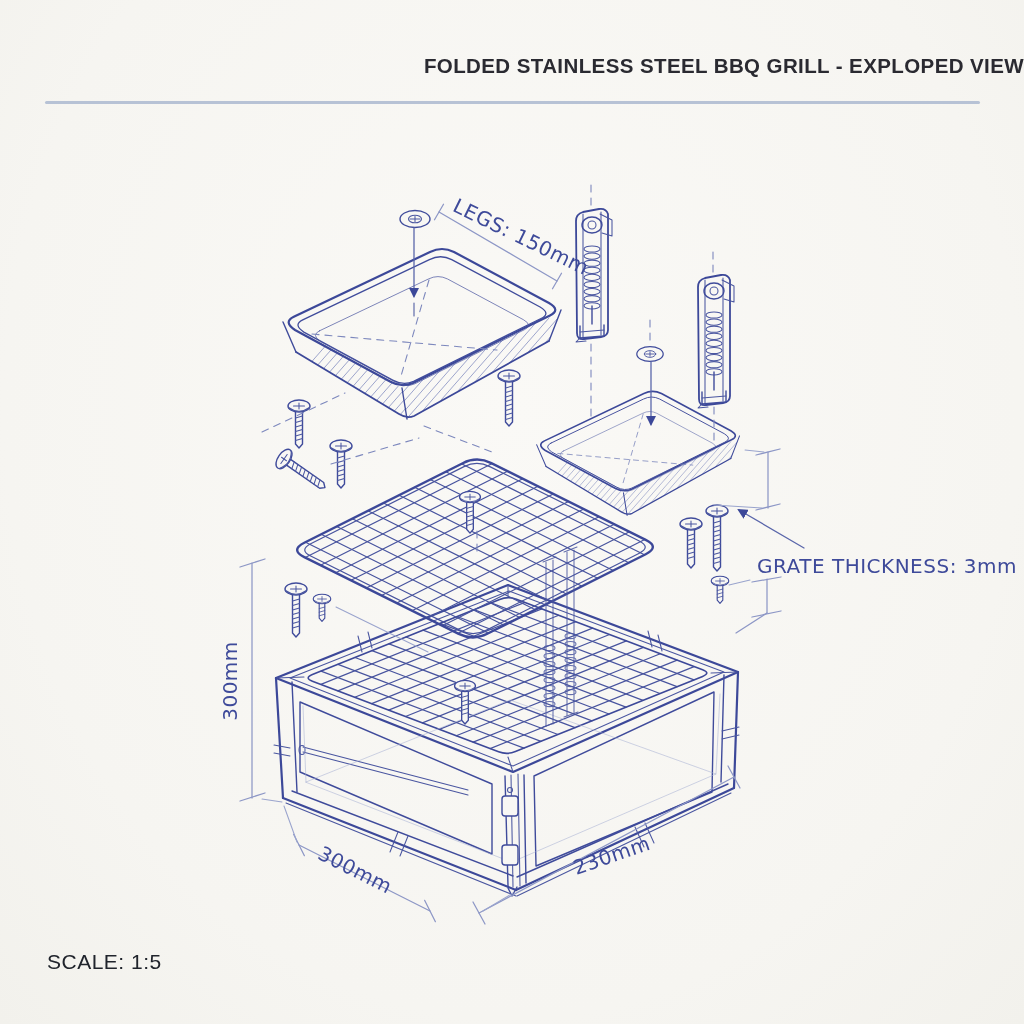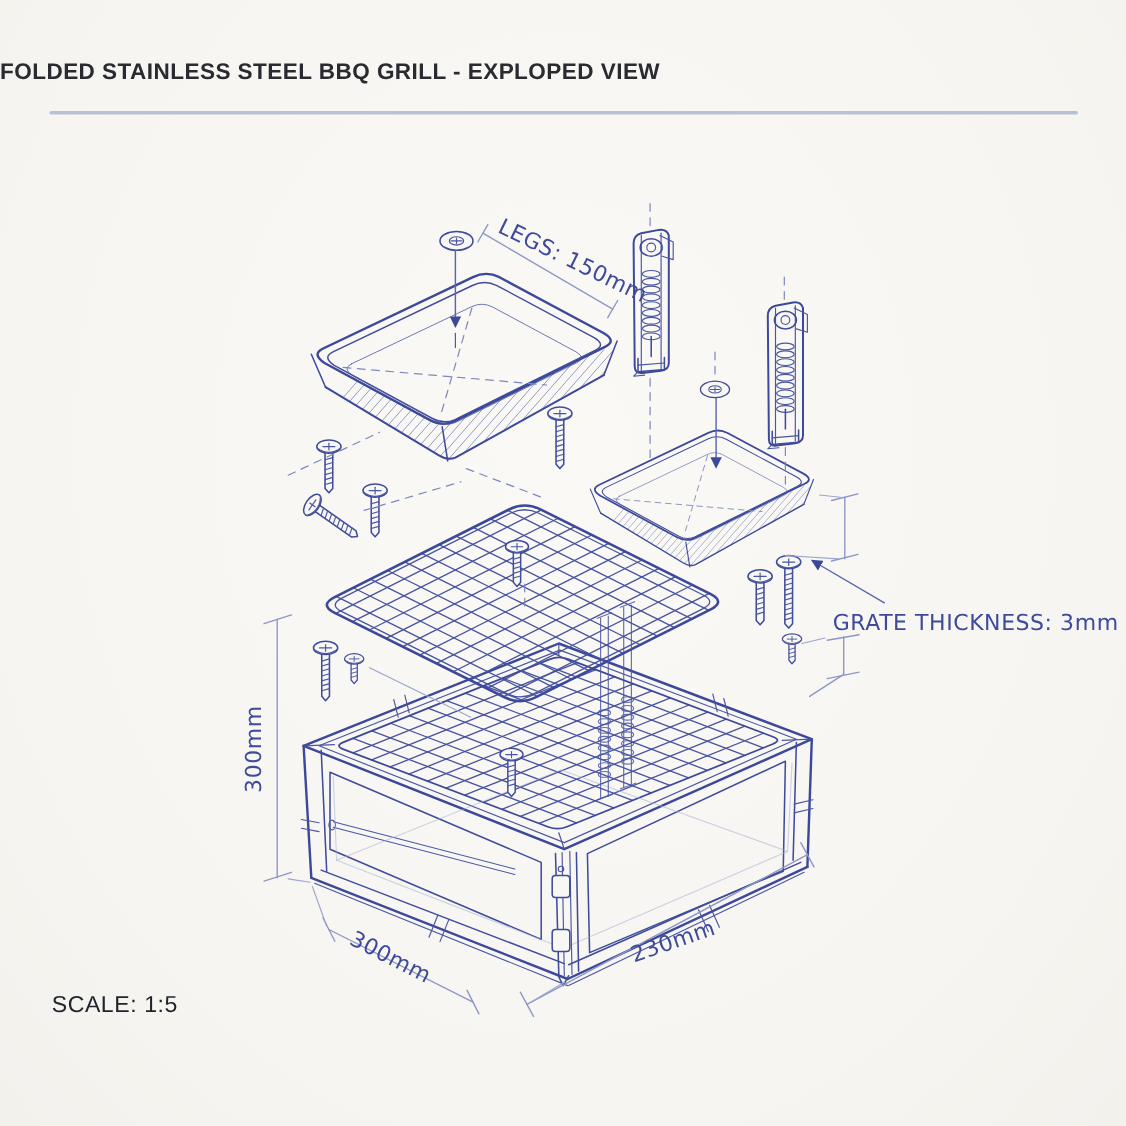--- a/index.html
+++ b/index.html
@@ -1,22 +1,22 @@
 <!DOCTYPE html>
 <html><head>
 <meta charset="utf-8">
 <style>
   html,body{margin:0;padding:0;background:#e8e8e8;}
   #page{position:relative;width:1024px;height:1024px;overflow:hidden;
         background:radial-gradient(ellipse at 50% 40%, #faf9f6 0%, #f6f5f1 70%, #f2f1ec 100%);
         font-family:"Liberation Sans",sans-serif;}
-  #title{position:absolute;top:54px;left:0;right:0;text-align:left;
+  #title{position:absolute;top:54px;left:0;right:0;text-align:right;
          font-size:20.5px;font-weight:600;letter-spacing:.4px;color:#2a2a31;}
   #divider{position:absolute;top:101px;left:45px;width:935px;height:3px;background:#b7c2d5;border-radius:2px;}
-  #scale{position:absolute;left:47px;top:902px;font-size:21px;font-weight:500;letter-spacing:.5px;color:#20242c;}
+  #scale{position:absolute;left:47px;top:950px;font-size:21px;font-weight:500;letter-spacing:.5px;color:#20242c;}
   svg{position:absolute;inset:0;}
   svg *{fill:none;stroke-linecap:round;stroke-linejoin:round;}
   .b2{stroke:#3c4899;stroke-width:2.2;}
   .b18{stroke:#3c4899;stroke-width:1.8;}
   .b1{stroke:#3f4b9b;stroke-width:1.4;}
   .t1{stroke:#4a56a0;stroke-width:1.05;}
   .faint{stroke:#9aa4cd;stroke-width:1.05;}
   .faintI{stroke:#a8b0d4;stroke-width:1;opacity:.55;}
   .dim{stroke:#8d97c6;stroke-width:1.25;}
   .dimA{stroke:#5a66aa;stroke-width:1.3;}

